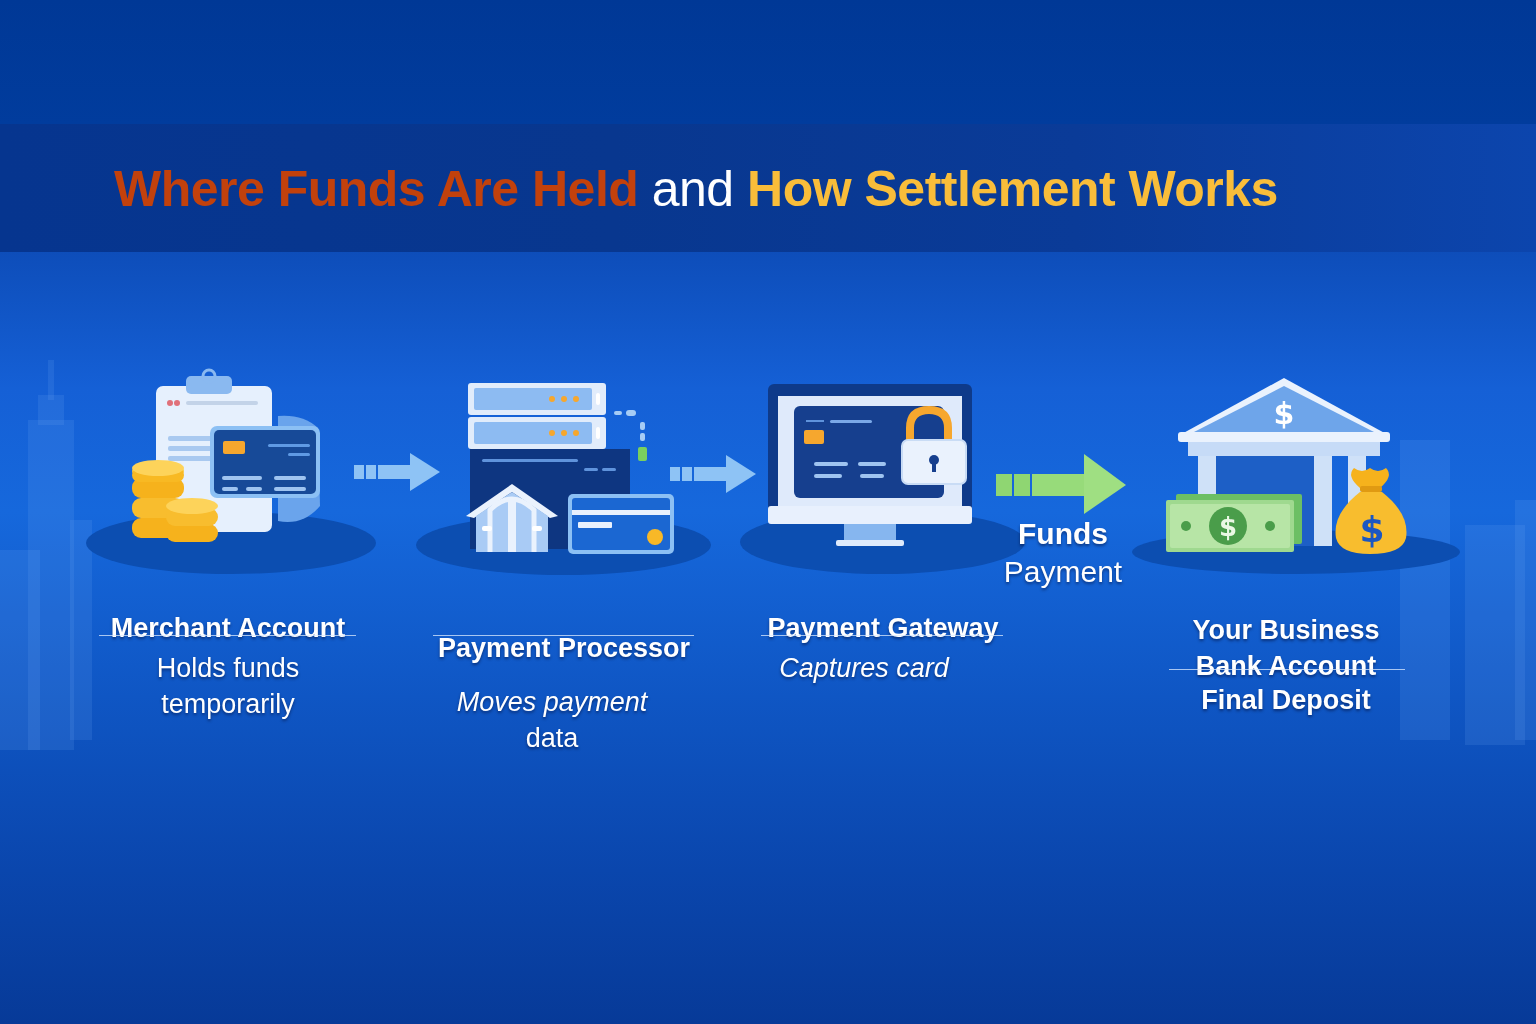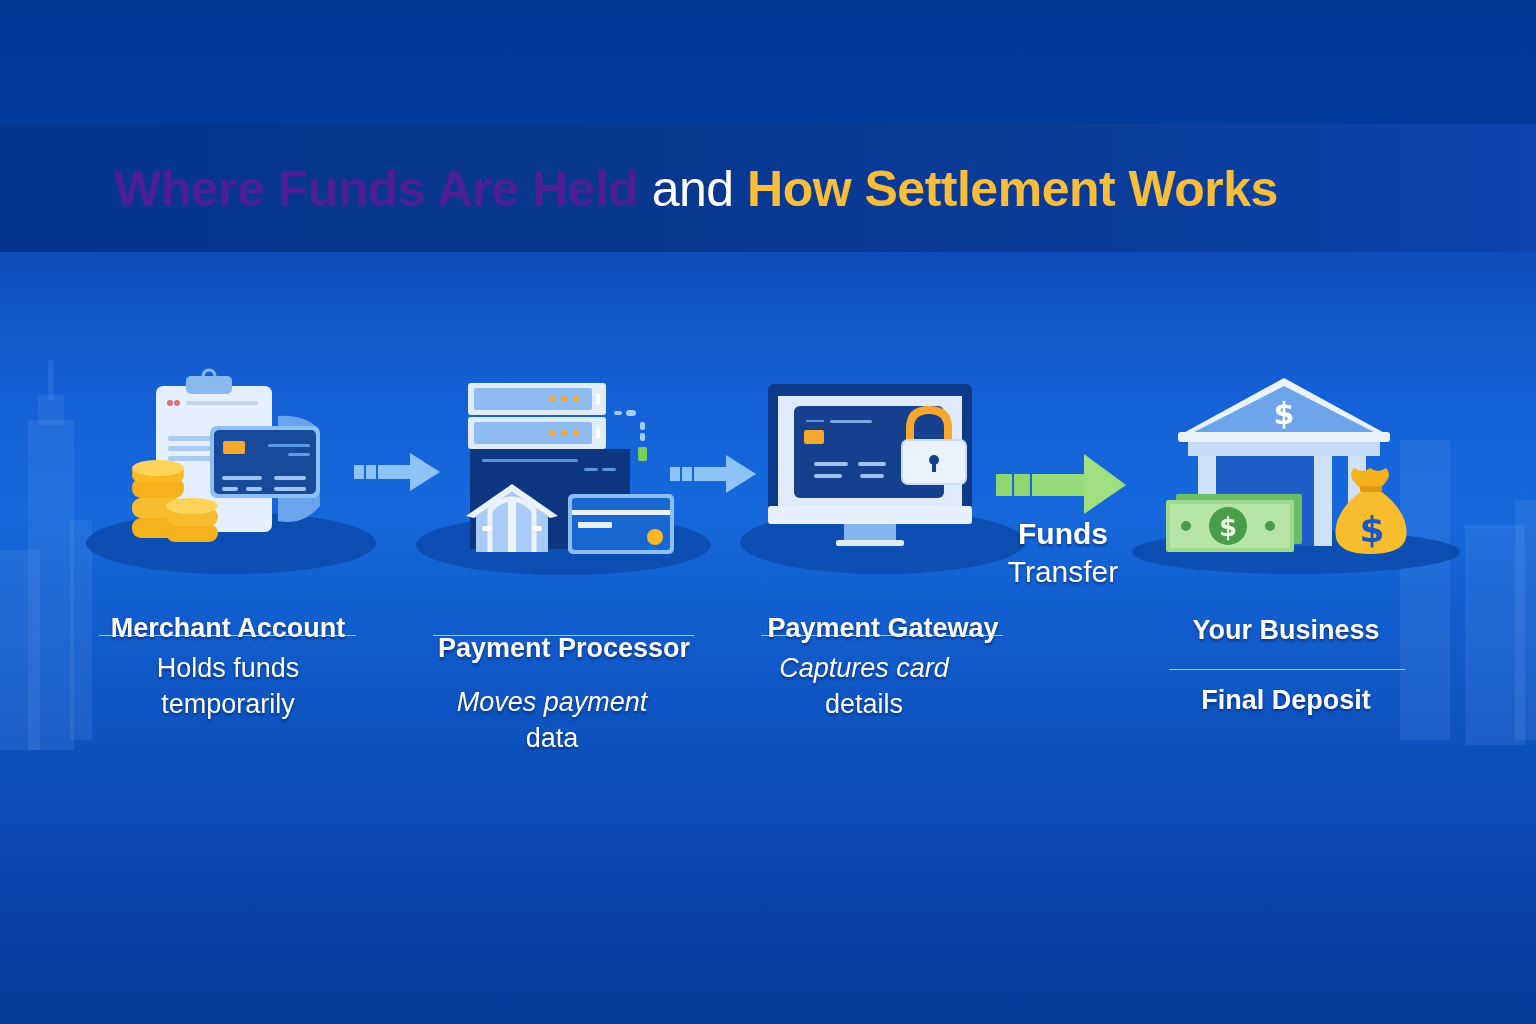--- a/index.html
+++ b/index.html
@@ -16,21 +16,21 @@
   }
   .title-band {
     position: absolute; left: 0; top: 124px; width: 1536px; height: 128px;
     background: linear-gradient(90deg, #06358f 0%, #08378f 40%, #0a3b98 70%, #0c45ad 100%);
   }
   .title {
     position: absolute; left: 114px; top: 160px;
     font-size: 50px; font-weight: bold; letter-spacing: -0.5px;
     white-space: nowrap;
   }
-  .title .w { color: #4c1d95; }
+  .title .w { color: #c2410c; }
   .title .n { color: #ffffff; font-weight: normal; }
   .title .y { color: #f9bd3a; }
 
   .skyline { position: absolute; background: rgba(110,170,240,0.16); }
 
   .platform {
     position: absolute; border-radius: 50%;
     background: #0c4eb1;
   }
   .label-title {
@@ -192,21 +192,21 @@
 </svg>
 
 <svg style="left:996px;top:452px;" width="132" height="64" viewBox="0 0 132 64">
   <rect x="0" y="22" width="16" height="22" fill="#8fd672"></rect>
   <rect x="18" y="22" width="16" height="22" fill="#8fd672"></rect>
   <rect x="36" y="22" width="56" height="22" fill="#97db7a"></rect>
   <polygon points="88,2 130,33 88,62" fill="#9fdf82"></polygon>
 </svg>
 <div class="funds-label">
   <span class="b">Funds</span>
-  <span class="r">Transfer</span>
+  <span class="r">Payment</span>
 </div>
 
 <svg style="left:1164px;top:376px;" width="260" height="190" viewBox="0 0 260 190">
   <g>
     <polygon points="14,60 120,2 226,60" fill="#eaf2fd"></polygon>
     <polygon points="30,56 120,10 210,56" fill="#6ea5ea"></polygon>
     <text x="120" y="48" font-family="DejaVu Sans, sans-serif" font-weight="bold" font-size="30" fill="#ffffff" text-anchor="middle">$</text>
     <rect x="14" y="56" width="212" height="10" rx="3" fill="#eaf2fd"></rect>
     <rect x="24" y="66" width="192" height="14" fill="#c6dbf7"></rect>
     <rect x="34" y="80" width="18" height="90" fill="#cfe1f8"></rect>
@@ -243,22 +243,22 @@
 <div class="rule" style="left:433px;top:635px;width:261px;"></div>
 <div class="desc italic" style="left:414px;top:684px;width:276px;">
   <div>Moves payment</div>
   <div style="font-style:normal;">data</div>
 </div>
 
 <div class="label-title" style="left:752px;top:585px;width:262px;">Payment Gateway</div>
 <div class="rule" style="left:761px;top:635px;width:242px;"></div>
 <div class="desc italic" style="left:726px;top:650px;width:276px;">
   <div>Captures card</div>
-  <div style="font-style:normal;">details</div>
 </div>
 
 <div class="label-title" style="left:1148px;top:584px;width:276px;line-height:36px;">
   <div>Your Business</div>
+  <div>Bank Account</div>
 </div>
 <div class="rule" style="left:1169px;top:669px;width:236px;"></div>
 <div class="desc" style="left:1148px;top:682px;width:276px;font-weight:bold;">
   <div>Final Deposit</div>
 </div>
 
 </body></html>

